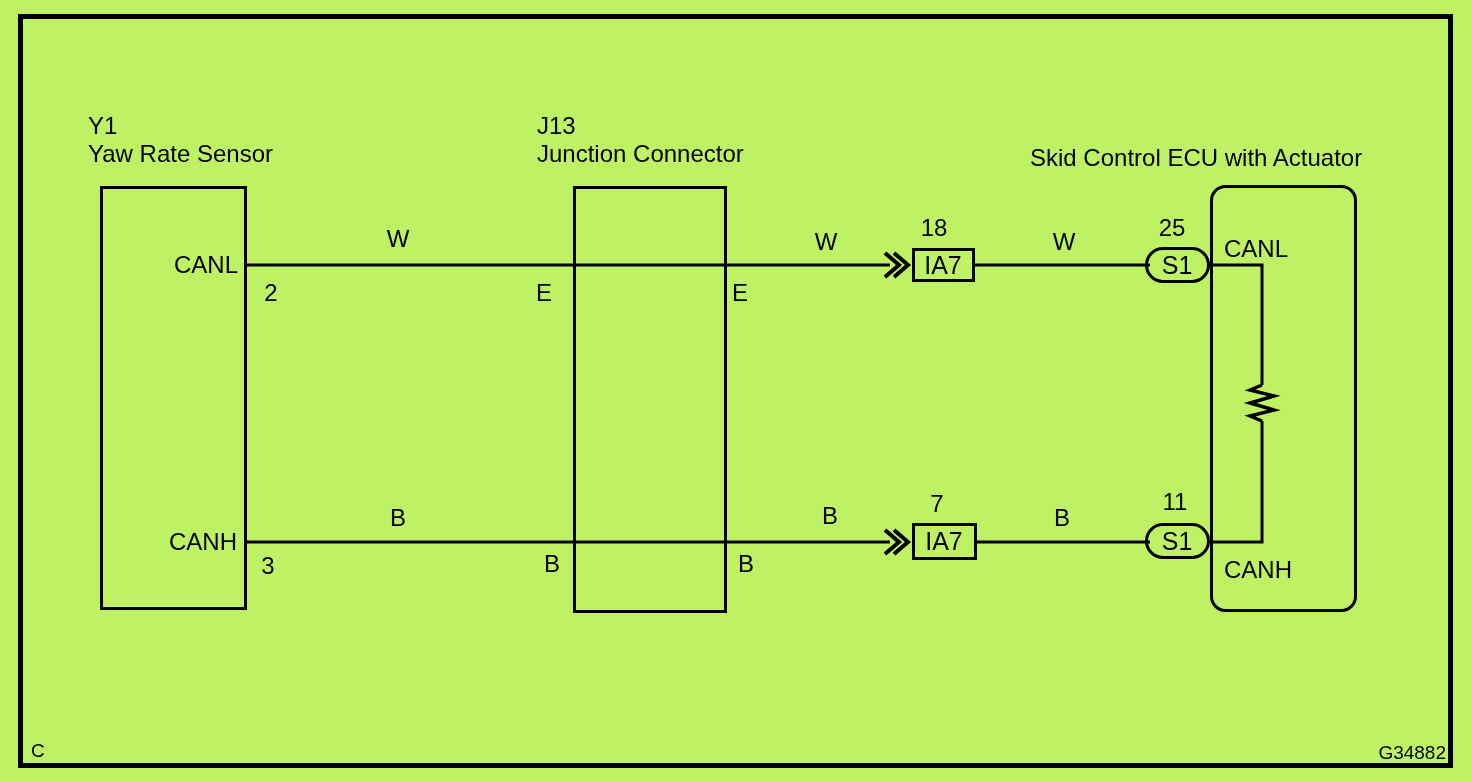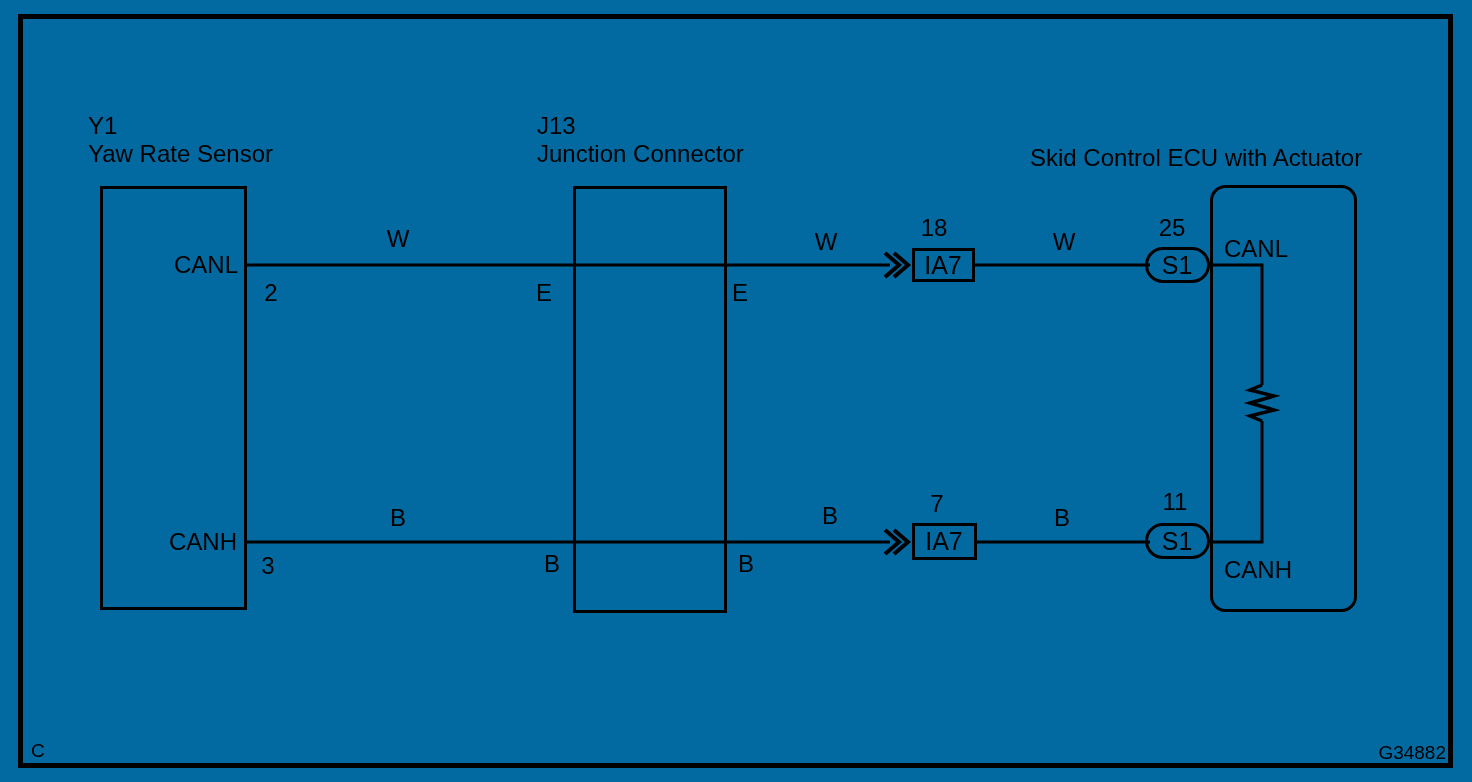--- a/index.html
+++ b/index.html
@@ -1,20 +1,20 @@
 <!DOCTYPE html>
 <html><head>
 <meta charset="utf-8">
 <style>
   html, body { margin: 0; padding: 0; background: #ffffff; }
   .page {
     position: relative;
     width: 1472px;
     height: 782px;
-    background: #0369a1;
+    background: #bef264;
     font-family: "Liberation Sans", sans-serif;
   }
   svg { display: block; }
   svg rect, svg line, svg path, svg polyline {
     stroke: #000000;
     fill: none;
   }
   svg text {
     fill: #000000;
     stroke: none;

